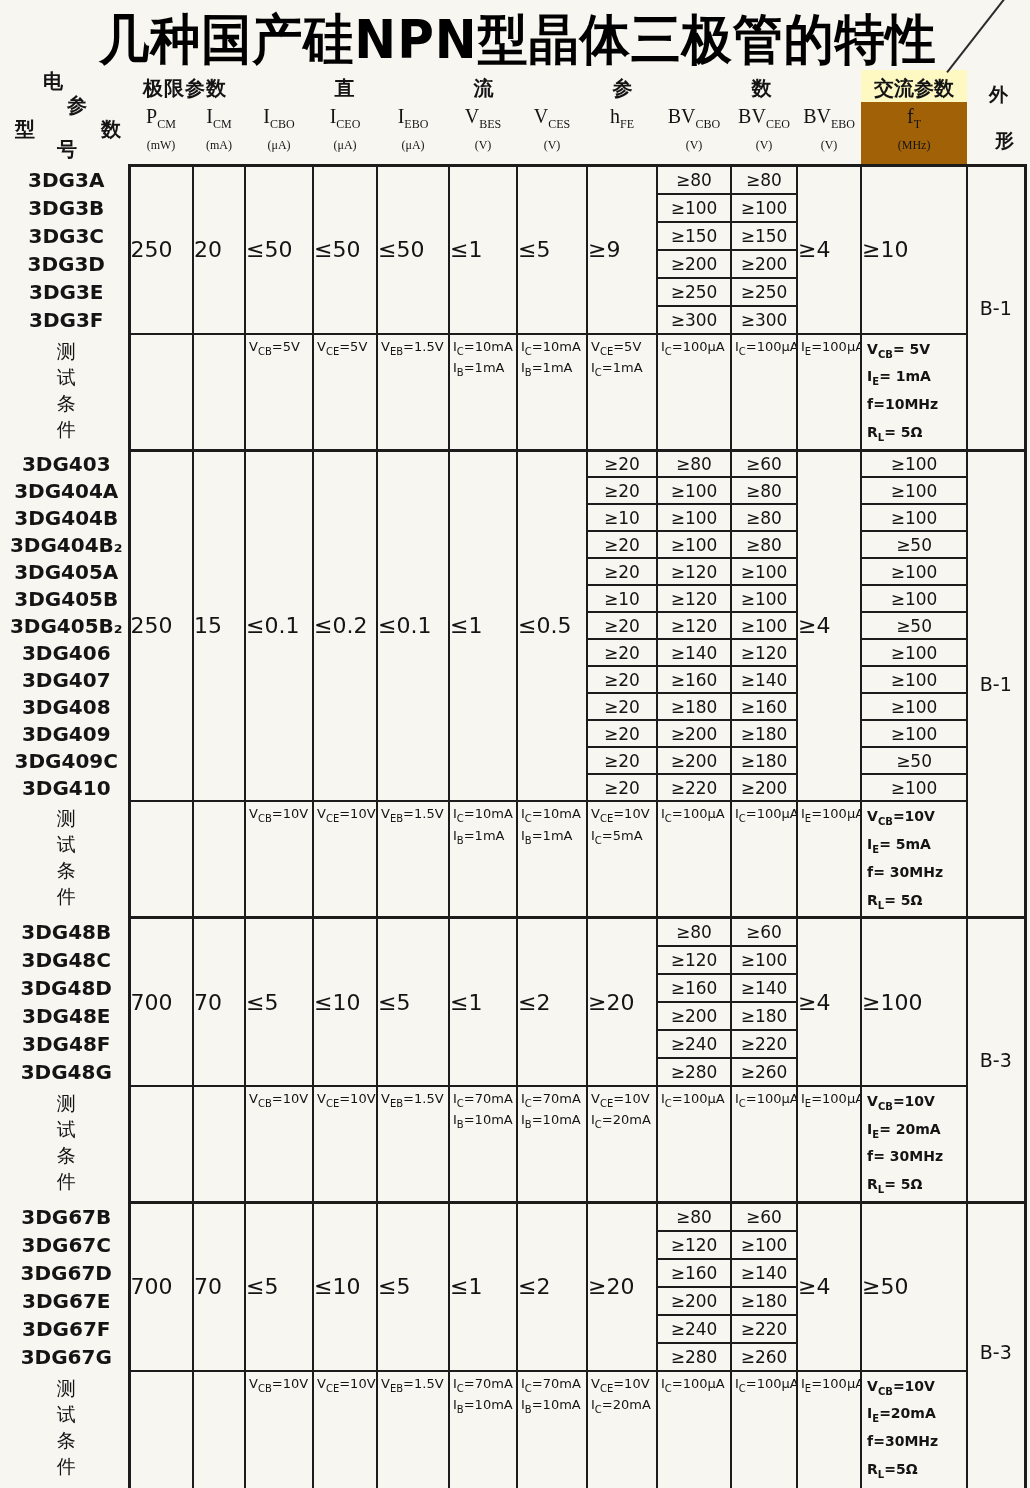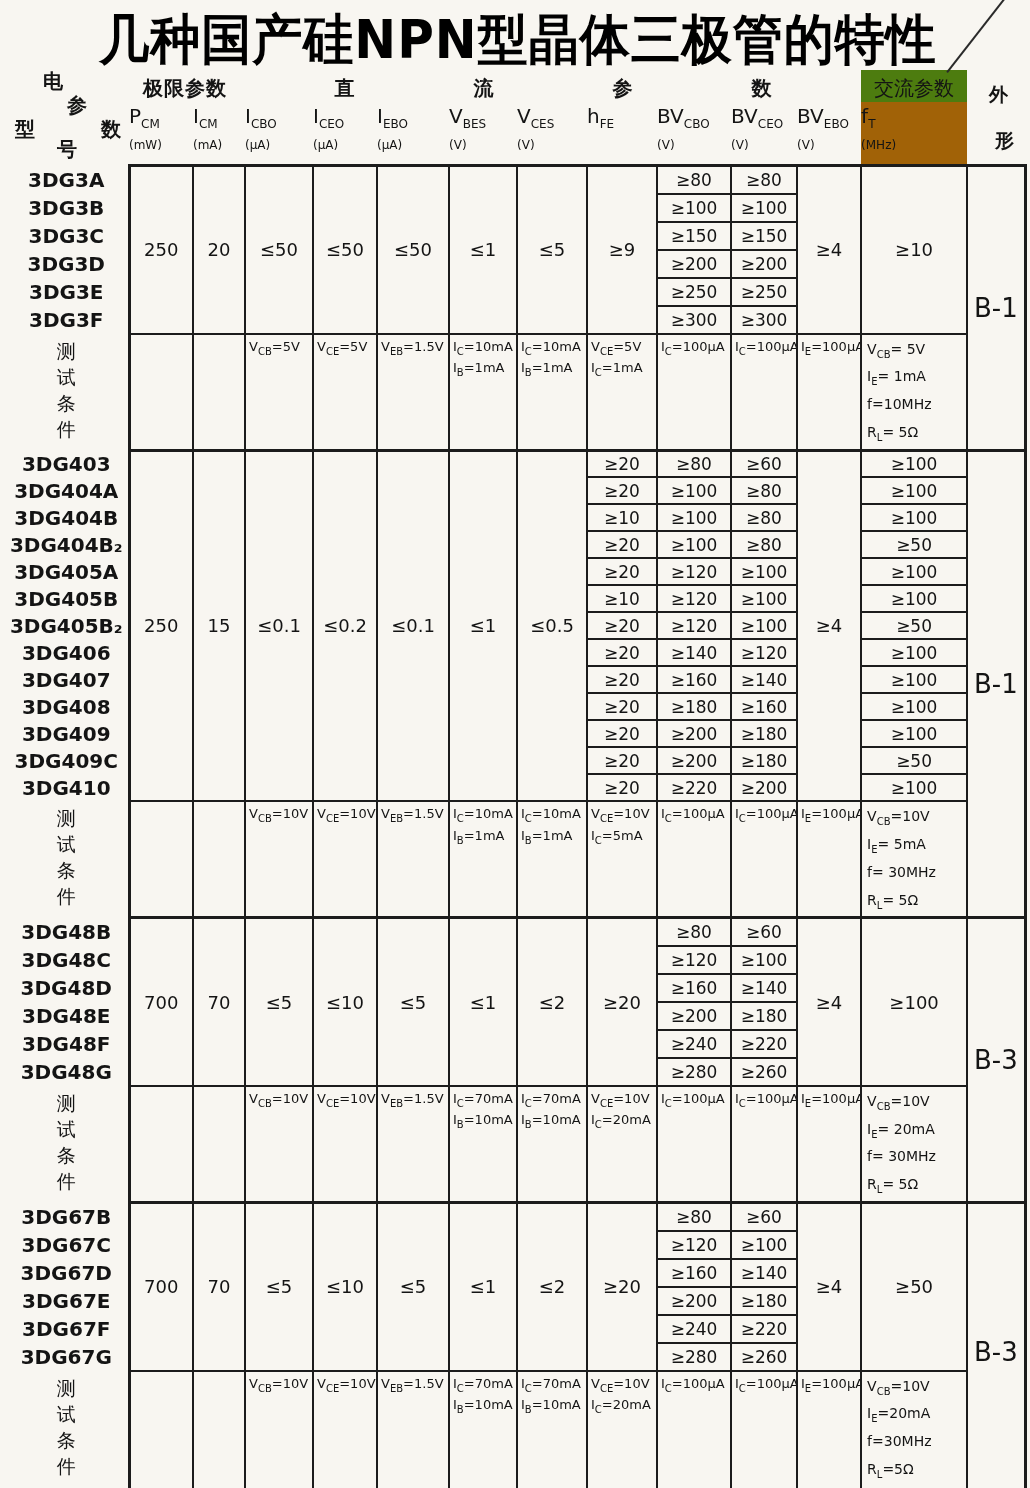--- a/index.html
+++ b/index.html
@@ -38,22 +38,22 @@
     margin-left:5px;
     width:1020px;
   }
   
   thead td { border:none; padding:0; vertical-align:bottom; }
   .grp { font-size:20px; font-weight:bold; text-align:center; height:32px; }
   .grp-limit { text-align:left; padding-left:14px; letter-spacing:1px; }
   .grp-dc span { display:inline-block; }
   .grp-dc { }
   #dc-chars { display:flex; justify-content:space-around; padding:0 30px; }
-  .grp-ac { background:#4d7c0f; font-weight:normal; }
-  .hsym { text-align:left; vertical-align:top; height:60px; padding-top:2px; }
+  .grp-ac { background:#fef9c3; font-weight:bold; }
+  .hsym { text-align:center; vertical-align:top; height:60px; padding-top:2px;font-family:Liberation Serif, serif; }
   .hsym .sym { font-size:20px; line-height:24px; white-space:nowrap; }
   .hsym .sym sub { font-size:12px; }
   .hsym .unit { font-size:12px; line-height:18px; white-space:nowrap; }
   .hsym.c-ft { background:#a16207; }
   #corner-cell { position:relative; height:92px; }
   #corner-cell .ch { position:absolute; font-size:20px; font-weight:bold; }
   .ct0 { left:38px; top:-2px; }  .ct1 { left:62px; top:22px; }  .ct2 { left:96px; top:46px; }
   .cb0 { left:10px; top:46px; }  .cb1 { left:52px; top:66px; }
   #shape-hdr { position:relative; }
   #shape-hdr .ch { position:absolute; font-size:19px; font-weight:bold; }
@@ -65,27 +65,27 @@
     overflow:hidden;
   }
   td.model {
     border:none;
     text-align:center;
     font-weight:bold;
     font-size:20px;
     letter-spacing:0;
     white-space:nowrap;
   }
-  td.val  { text-align:center; vertical-align:middle; font-size:18px; white-space:nowrap; }
+  td.val  { text-align:left; vertical-align:middle; font-size:22px; white-space:nowrap; }
   td.mini { text-align:center; vertical-align:middle; font-size:17px; white-space:nowrap; }
-  td.shape{ text-align:center; vertical-align:middle; font-size:26px; border-right-width:3px; }
+  td.shape{ text-align:center; vertical-align:middle; font-size:19px; border-right-width:3px; }
   td.cond { vertical-align:top; text-align:left; font-size:13px; line-height:17px; padding:3px 18px 0 3px; }
   td.cond .ln { white-space:nowrap; }
   td.cond sub, td.val sub { font-size:10px; }
-  td.cond-ft { font-size:14px; line-height:22px; padding-left:5px; }
+  td.cond-ft { font-size:14px; line-height:22px; padding-left:5px;font-weight:bold; }
   td.tlabel {
     border:none;
     text-align:center; vertical-align:top;
     font-size:19px; line-height:26px; font-weight:normal;
     padding-top:4px;
   }
   
   td.c-pcm   { border-left-width:3px; }
   tr.first-data td { border-top-width:3px; }
   tr.test-row td { border-bottom-width:3px; }

